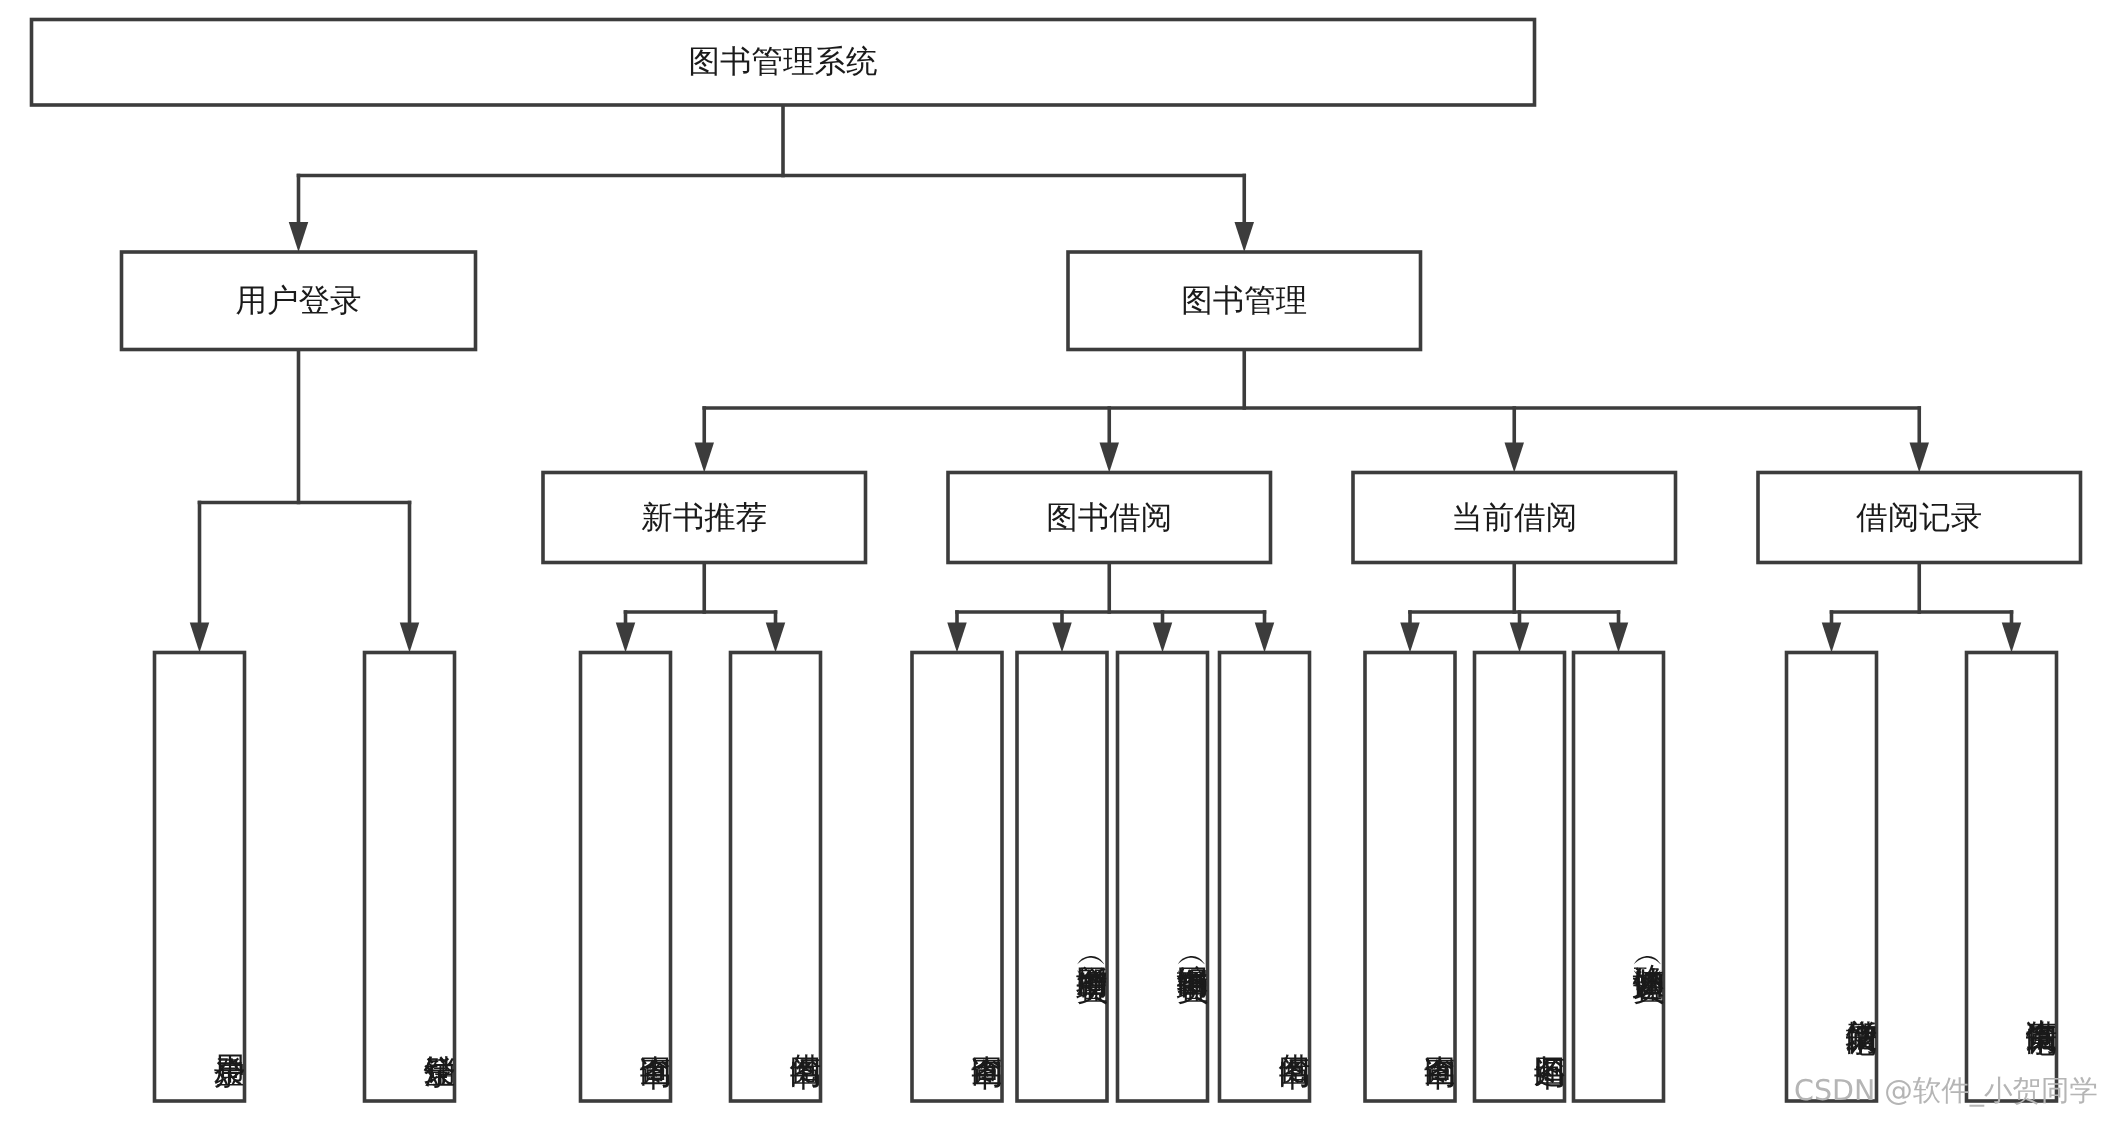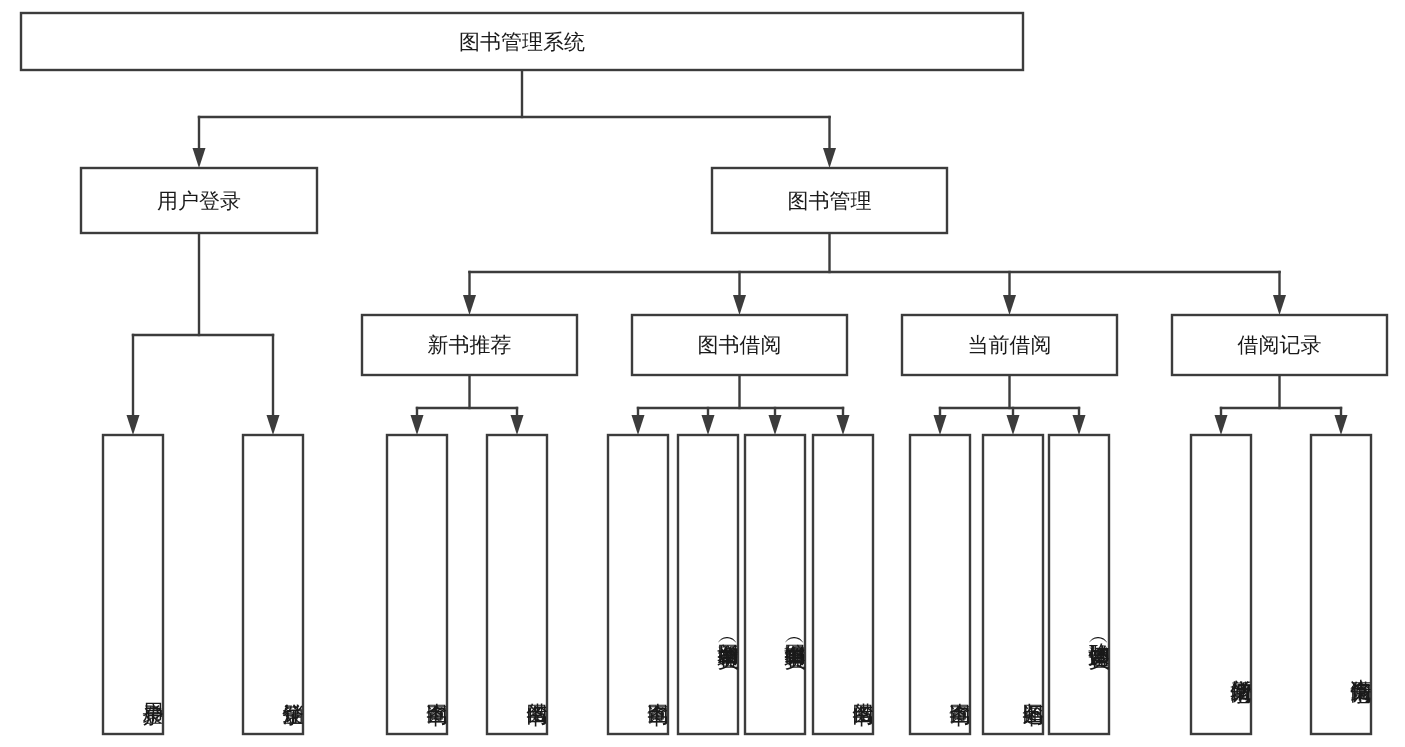--- a/index.html
+++ b/index.html
@@ -173,14 +173,15 @@
       <div class="leaf-label" style="left: 678px; width: 60px; height: 299px; top: 481px;">新增图书（管理员）</div>
       <div class="leaf-label" style="left: 745px; width: 60px; height: 299px; top: 481px;">编辑图书（管理员）</div>
       <div class="leaf-label" style="left: 813px; width: 60px; height: 299px; top: 538.5px;">借阅图书</div>
       <div class="leaf-label" style="left: 910px; width: 60px; height: 299px; top: 538.5px;">查询图书</div>
       <div class="leaf-label" style="left: 983px; width: 60px; height: 299px; top: 538.5px;">归还图书</div>
       <div class="leaf-label" style="left: 1049px; width: 60px; height: 299px; top: 481px;">确认归还（管理员）</div>
       <div class="leaf-label" style="left: 1191px; width: 60px; height: 299px; top: 515.5px;">新增借阅记录</div>
       <div class="leaf-label" style="left: 1311px; width: 60px; height: 299px; top: 515.5px;">查询借阅记录</div>
     </div>
 
+  <div class="watermark" style="left:1196px; top:714px;">CSDN @软件_小贺同学</div>
 
 </div>
 
 </body></html>

